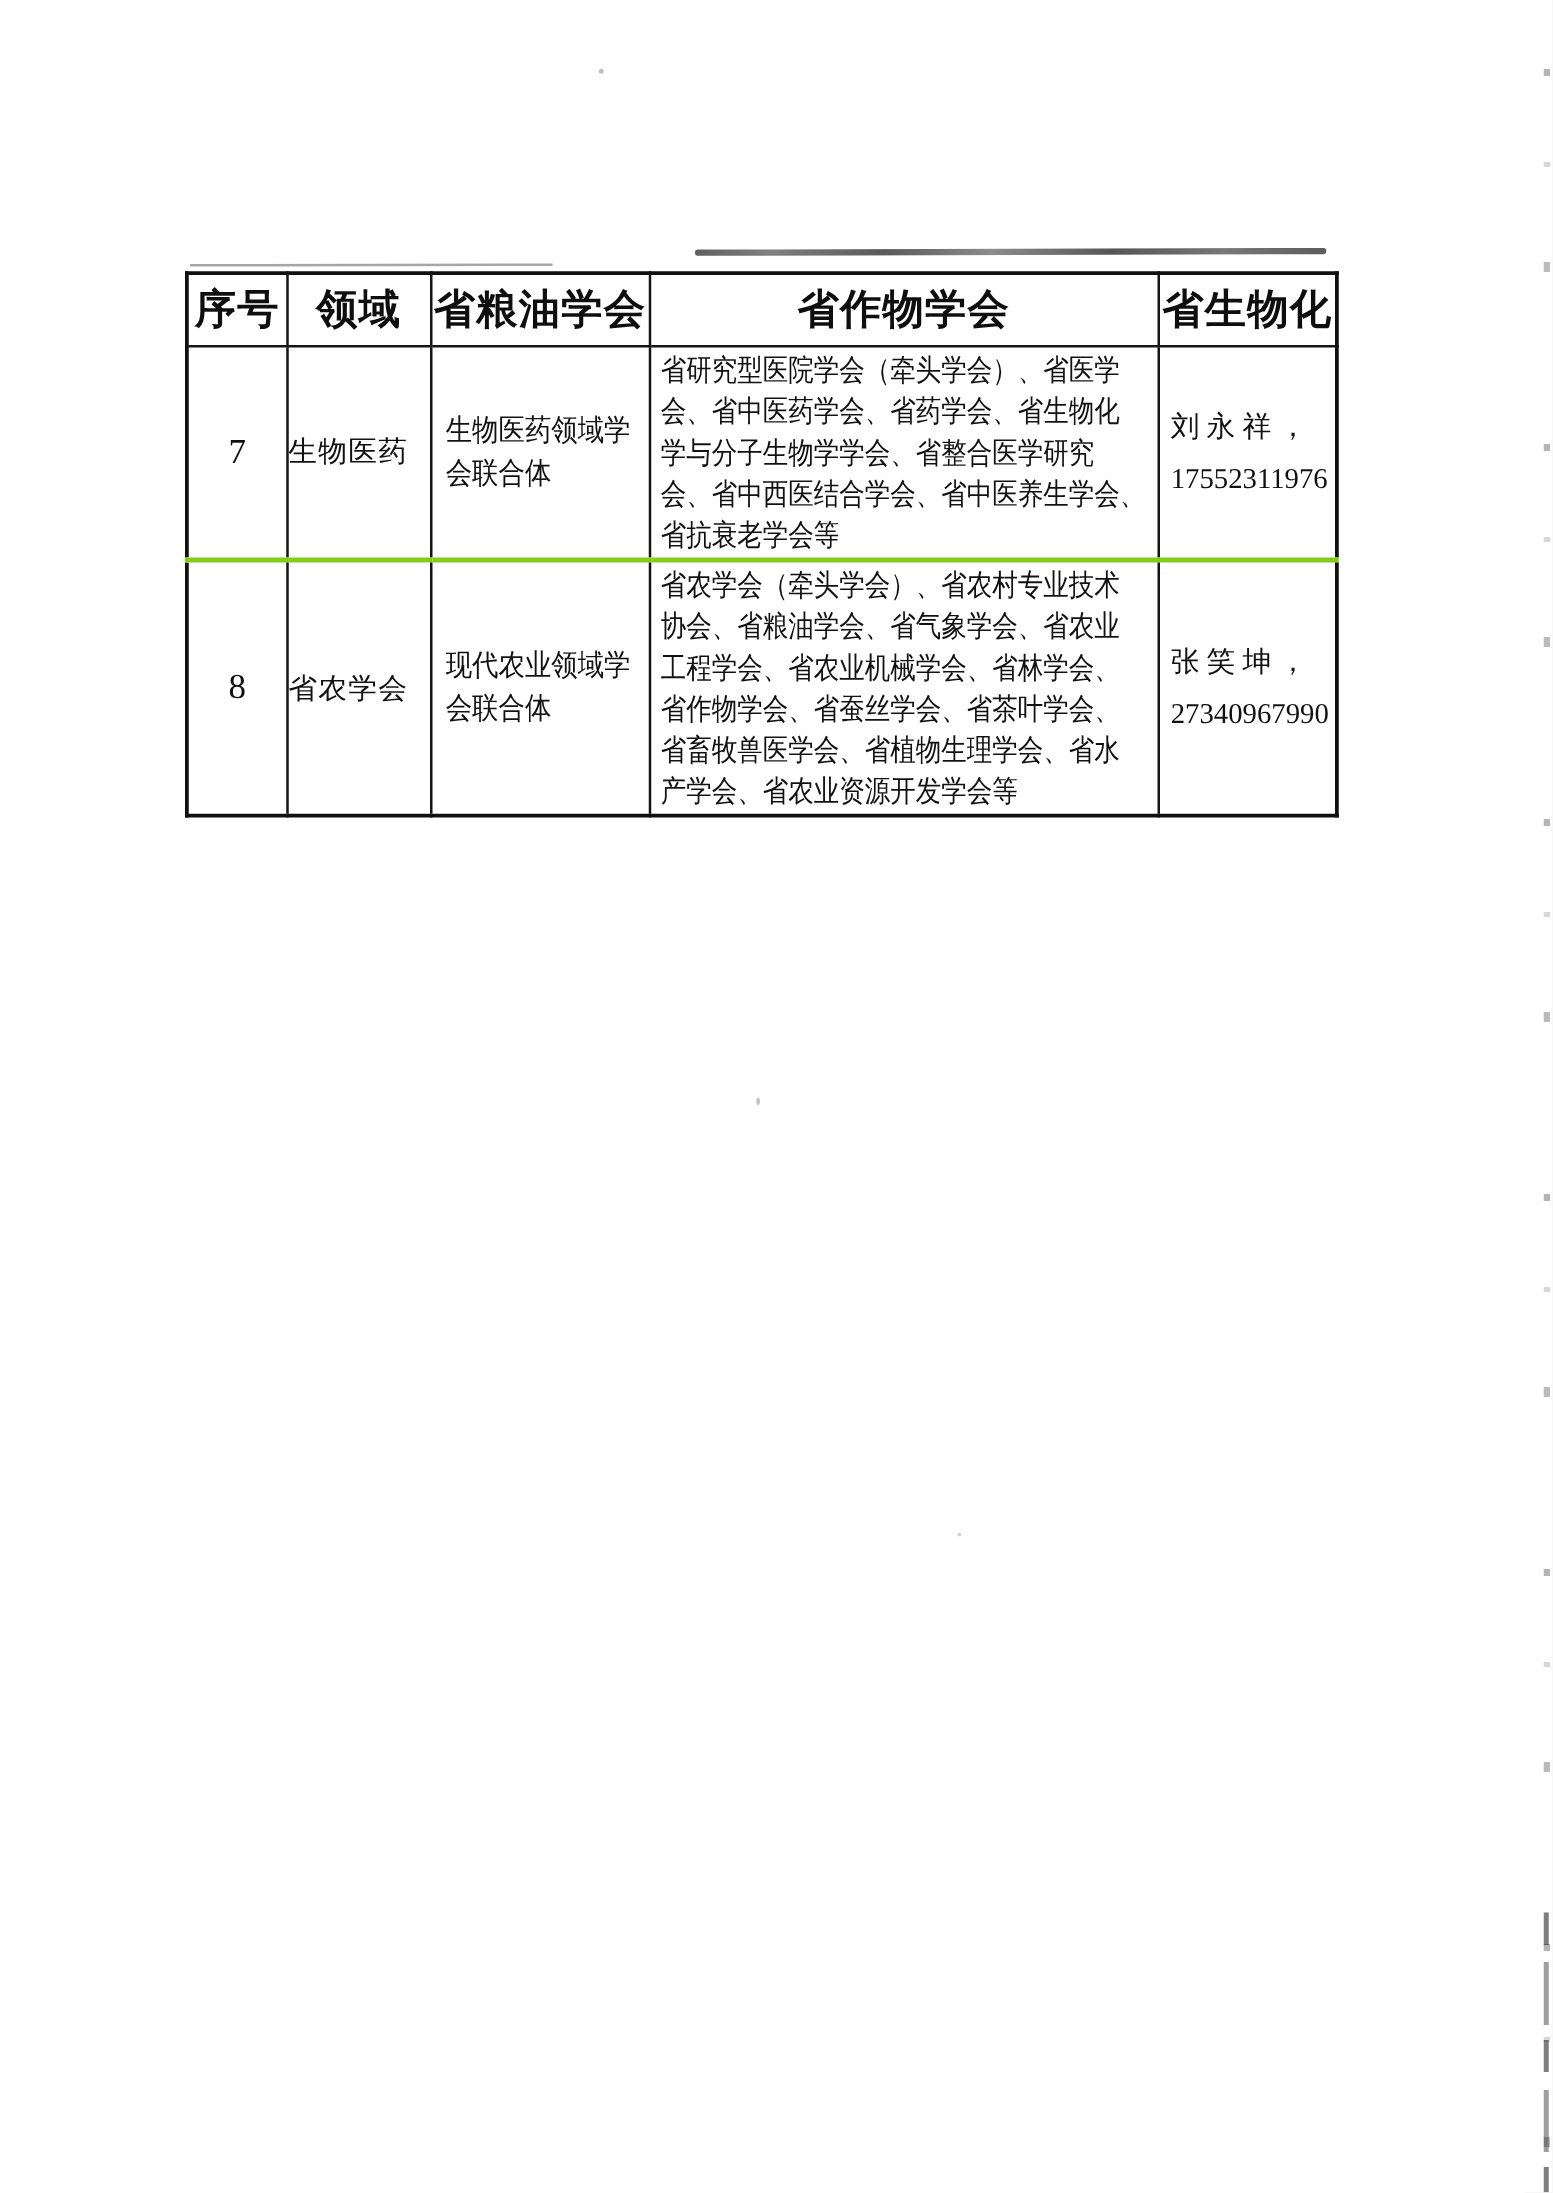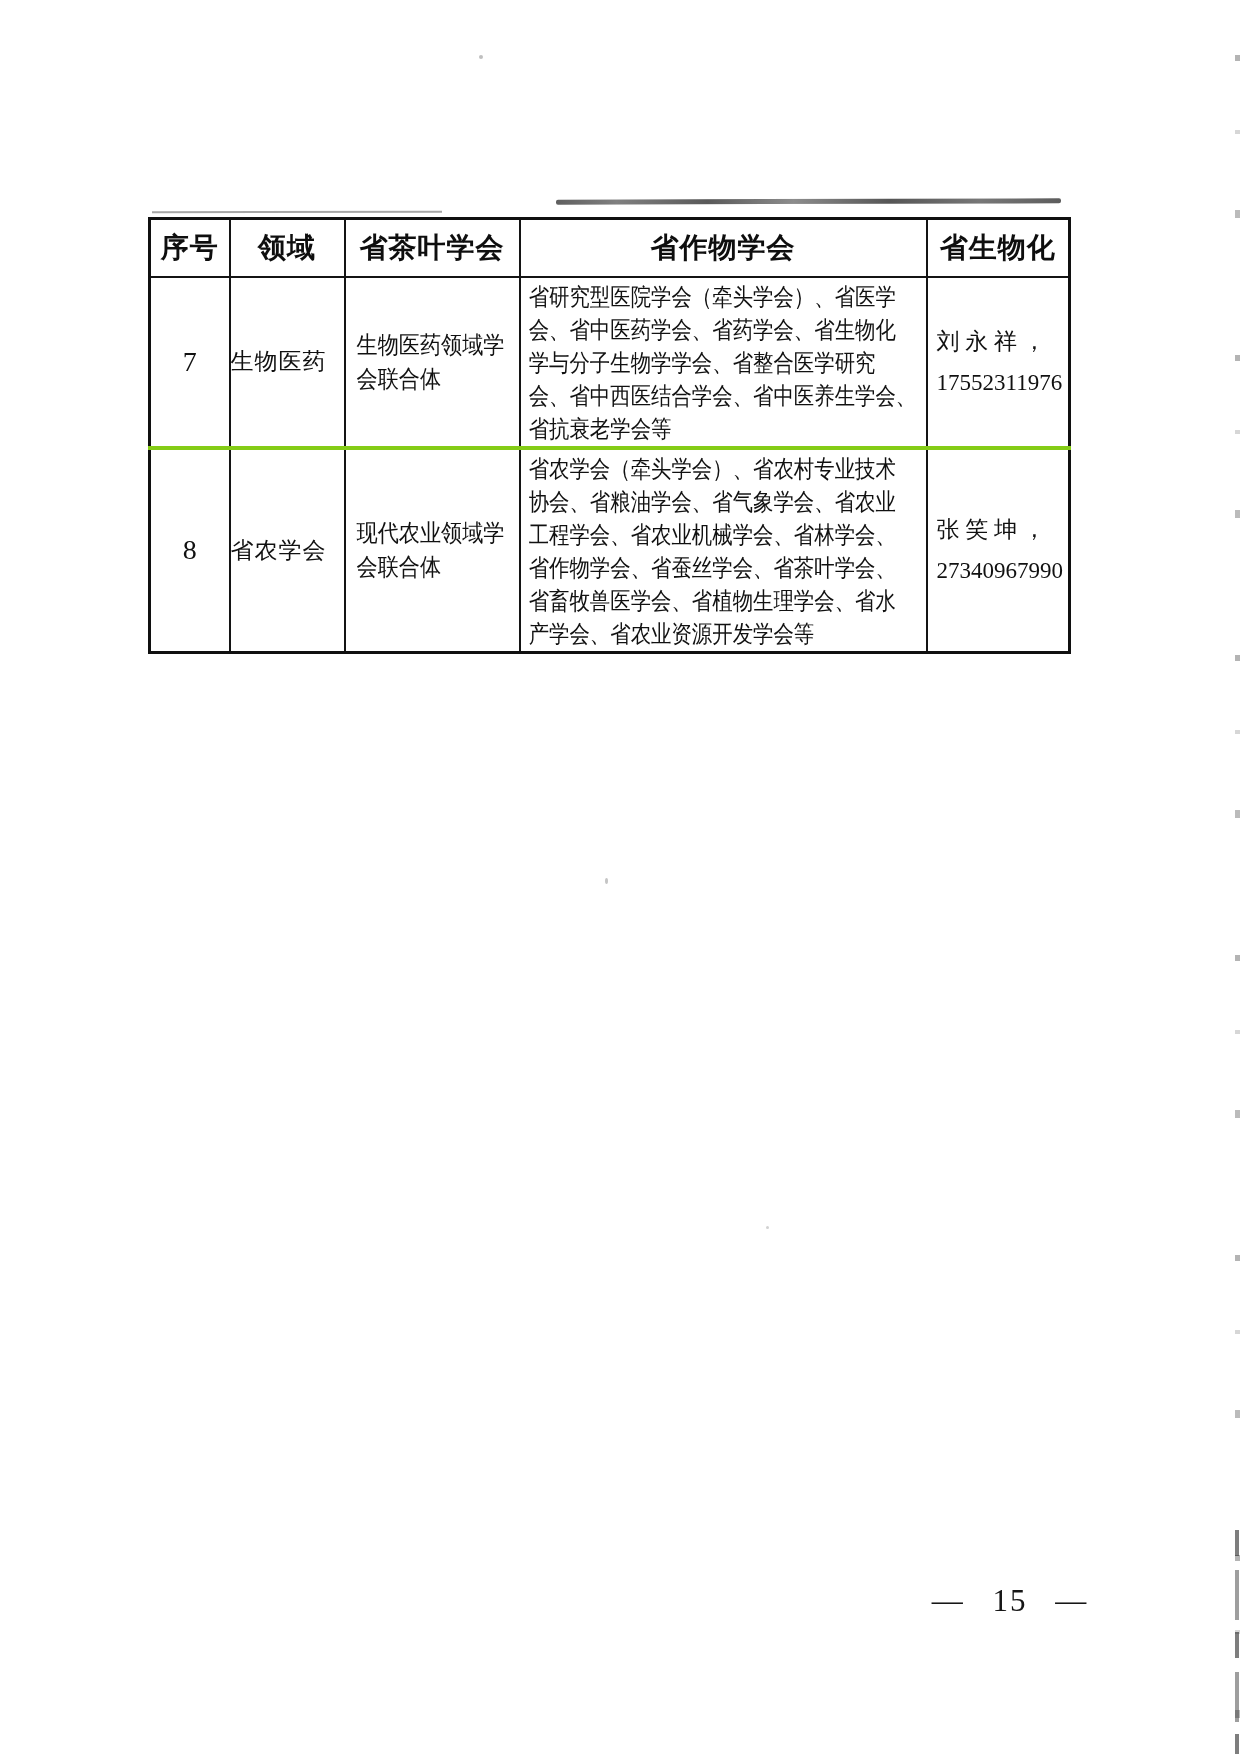--- a/index.html
+++ b/index.html
@@ -26,21 +26,21 @@
     vertical-align:middle;
   }
   table.fed{border:3px solid #101010;}
   tr.hdr{height:58px;}
   tr.r7{height:167px;}
   tr.r8{height:198px;}
   tr.r8 td{border-top:4px solid #84cc16;}
   th{
     font-family:"Liberation Sans", sans-serif;
     font-weight:bold;
-    font-size:28px;
+    font-size:33px;
     text-align:center;
     color:#0e0e0e;
     letter-spacing:1px;
   }
   td.c-index{
     font-size:28px;text-align:center;
   }
   td.c-field{
     font-size:23px;text-align:left;letter-spacing:1px;
   }
@@ -119,21 +119,21 @@
       <col style="width:80px">
       <col style="width:115px">
       <col style="width:175px">
       <col style="width:407px">
       <col style="width:143px">
     </colgroup>
     <thead>
       <tr class="hdr">
         <th>序号</th>
         <th>领域</th>
-        <th>省茶叶学会</th>
+        <th>省粮油学会</th>
         <th>省作物学会</th>
         <th>省生物化</th>
       </tr>
     </thead>
     <tbody>
       <tr class="r7">
         <td class="c-index">7</td>
         <td class="c-field">生物医药</td>
         <td class="c-fed">
             <div class="inner">生物医药领域学
@@ -167,21 +167,20 @@
 产学会、省农业资源开发学会等</div>
           </td>
         <td class="c-contact">
             <div class="inner">张 笑 坤 ，
 27340967990</div>
           </td>
       </tr>
     </tbody>
   </table>
 
-  <div class="page-number">— 15 —</div>
 
   <div class="speck s1"></div>
   <div class="speck s2"></div>
   <div class="speck s3"></div>
   <div class="edge-strip"></div>
   <div class="edge-strip-bottom"></div>
 
 </div>
 
 </body></html>

